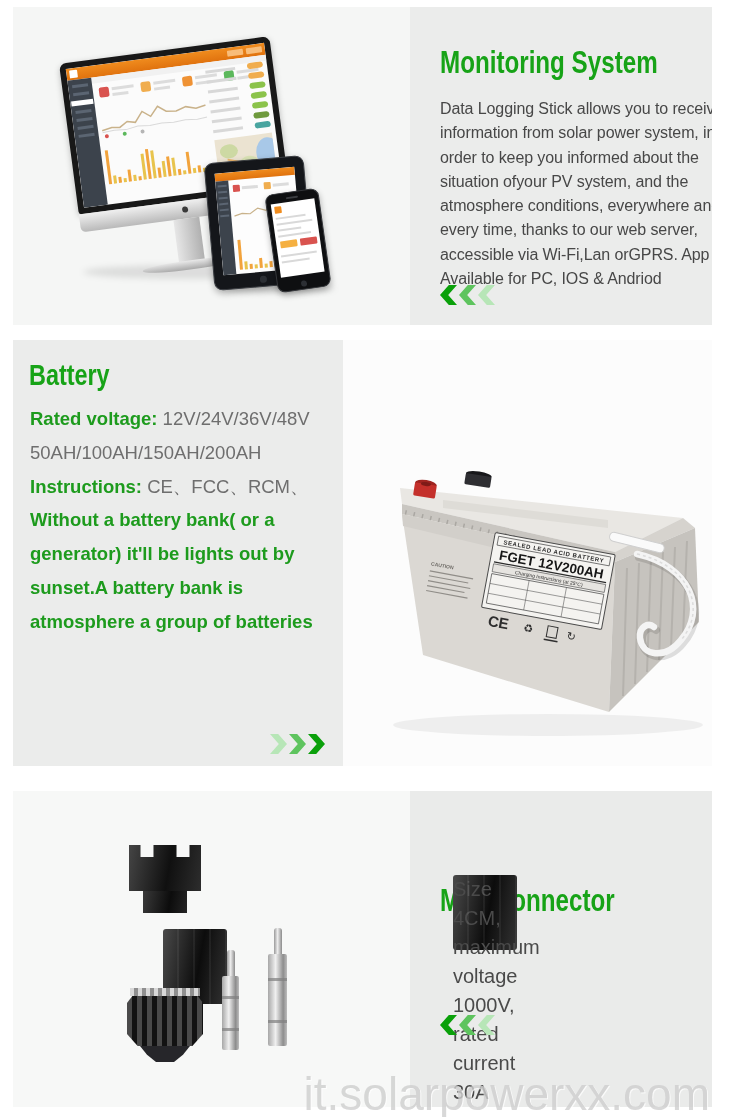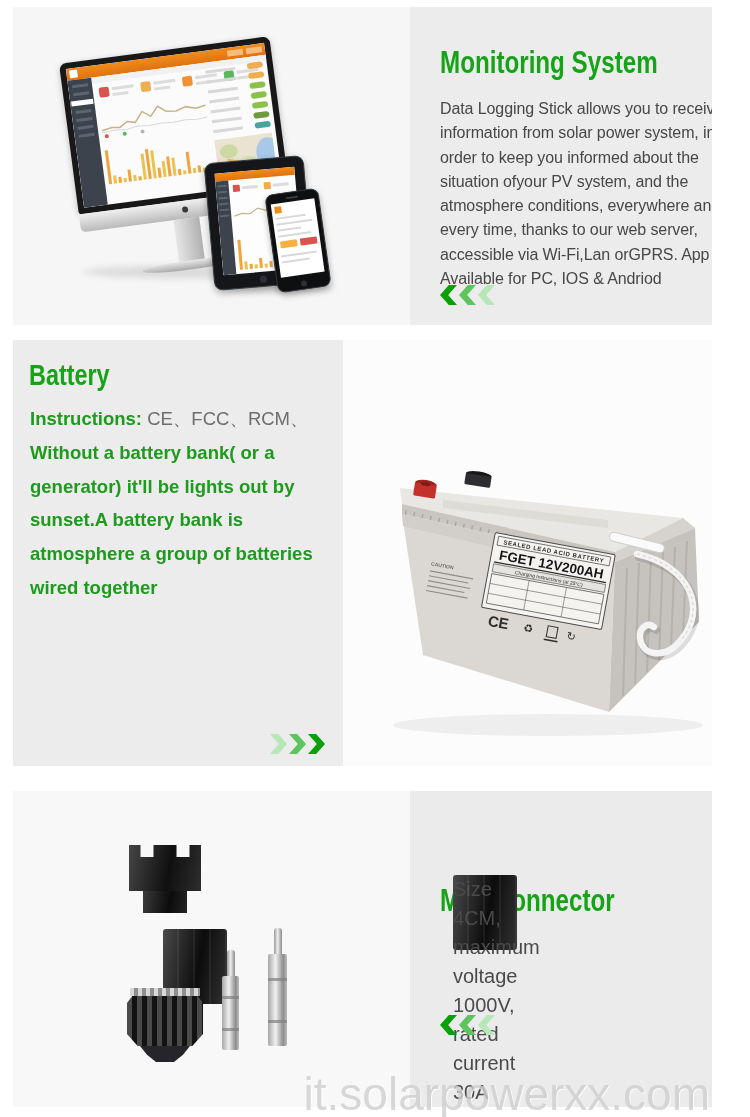--- a/index.html
+++ b/index.html
@@ -297,26 +297,27 @@
     <div class="chevrons">
         <span class="chev left" style="background: rgb(10, 160, 10);"></span>
         <span class="chev left" style="background: rgb(94, 196, 94);"></span>
         <span class="chev left" style="background: rgb(183, 230, 183);"></span>
       </div>
   </div>
 
   <div class="panel s2-left">
     <span class="hd">Battery</span>
     <div class="spec-lines">
+        <div class="spec-line"><span class="g">Rated voltage:</span><span class="d">  12V/24V/36V/48V</span></div>
+        <div class="spec-line"><span class="d">50AH/100AH/150AH/200AH</span></div>
         <div class="spec-line"><span class="g">Instructions:</span><span class="d"> CE、FCC、RCM、</span></div>
         <div class="spec-line"><span class="g">Without a battery bank( or a</span></div>
         <div class="spec-line"><span class="g">generator) it'll be lights out by</span></div>
         <div class="spec-line"><span class="g">sunset.A battery bank is</span></div>
         <div class="spec-line"><span class="g">atmosphere a group of batteries</span></div>
-        <div class="spec-line"><span class="g">wired together</span></div>
       </div>
     <div class="chevrons">
         <span class="chev right" style="background: rgb(183, 230, 183);"></span>
         <span class="chev right" style="background: rgb(94, 196, 94);"></span>
         <span class="chev right" style="background: rgb(10, 160, 10);"></span>
       </div>
   </div>
 
   <div class="panel s2-right">
     <svg width="394" height="426" viewBox="0 0 394 426">

